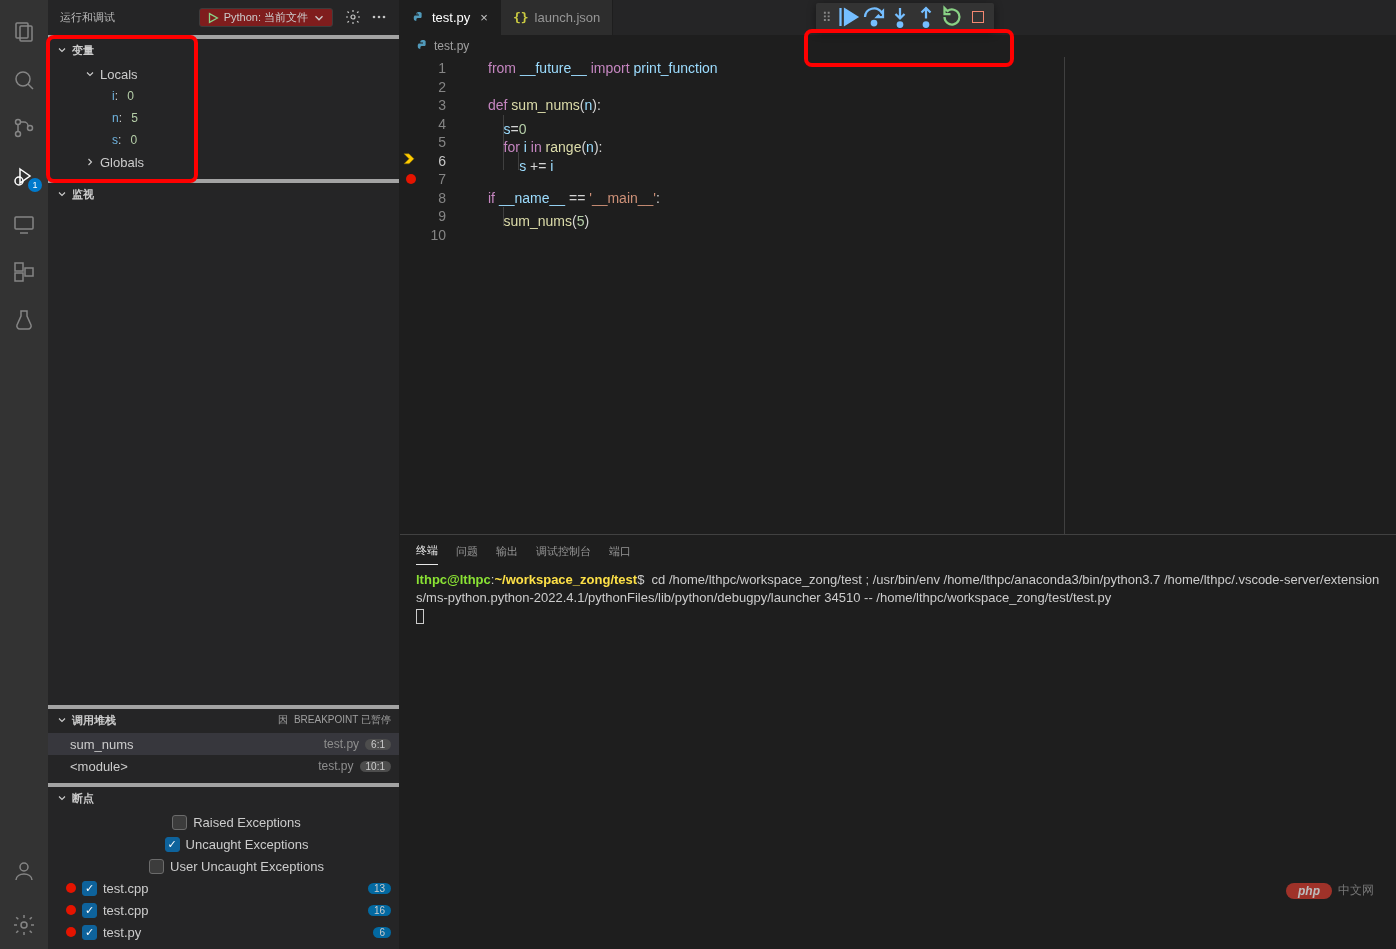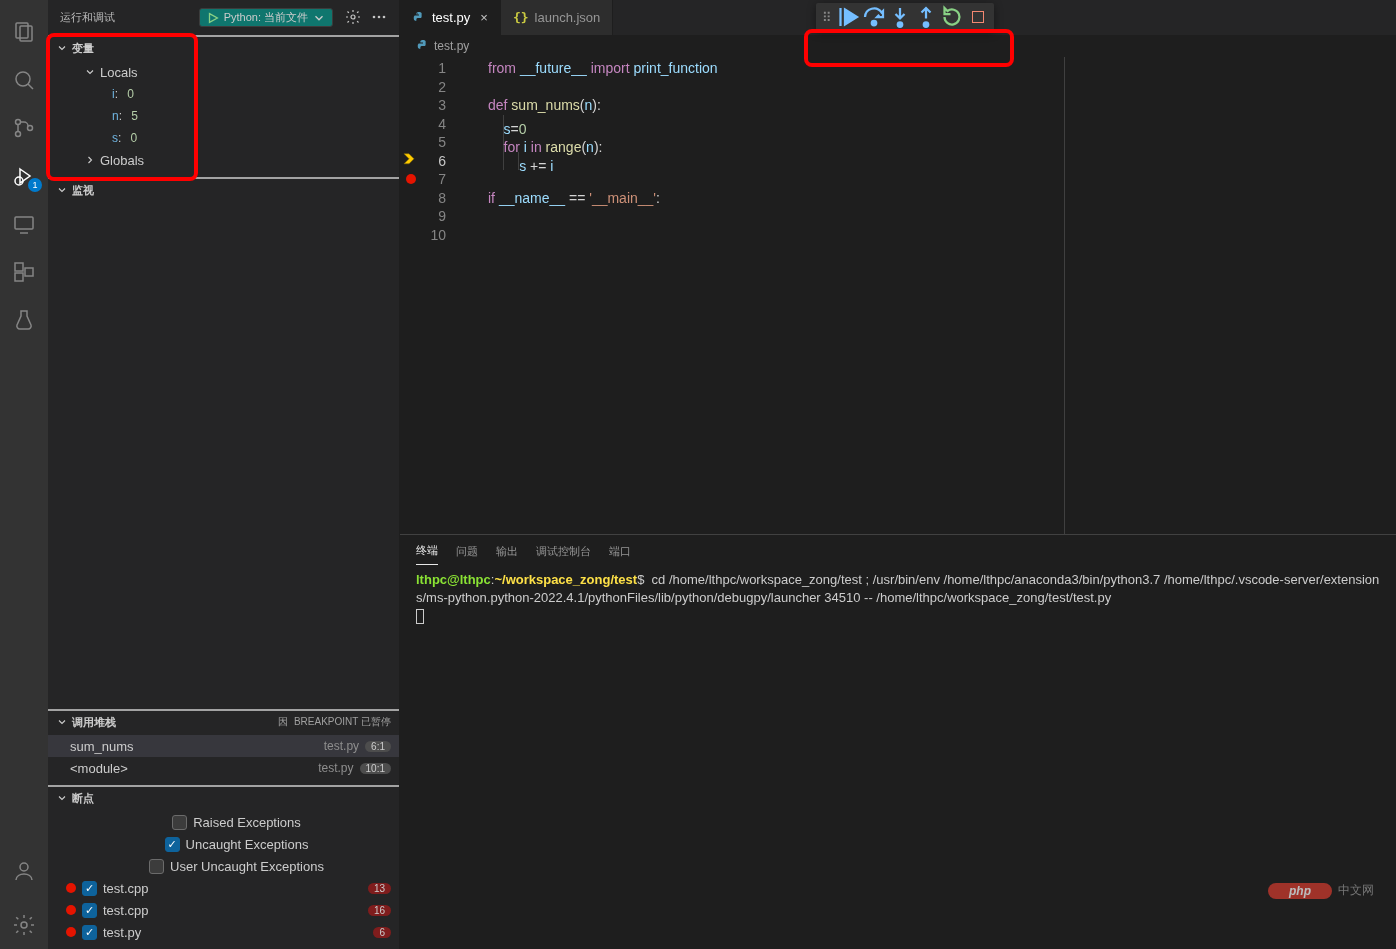--- a/index.html
+++ b/index.html
@@ -7,25 +7,25 @@
 .root { display: flex; height: 949px; }
 .activity-bar { width: 48px; background: #333333; display: flex; flex-direction: column; align-items: center; padding-top: 8px; }
 .activity-bar .ab-icon { width: 48px; height: 48px; display: flex; align-items: center; justify-content: center; color: #858585; cursor: pointer; position: relative; }
 .activity-bar .ab-icon.active { color: #ffffff; }
 .activity-bar .ab-icon svg { width: 24px; height: 24px; }
 .ab-badge { position: absolute; bottom: 8px; right: 6px; background: #007acc; color: #fff; border-radius: 8px; font-size: 9px; min-width: 14px; height: 14px; line-height: 14px; text-align: center; padding: 0 3px; }
 .activity-bar .bottom { margin-top: auto; margin-bottom: 6px; }
 .sidebar { width: 352px; background: #252526; display: flex; flex-direction: column; border-right: 1px solid #1e1e1e; }
 .sidebar-header { height: 35px; display: flex; align-items: center; padding: 0 12px; color: #bbbbbb; font-size: 11px; gap: 4px; }
 .sidebar-header .title { flex: 0 0 auto; }
-.config-dd { display: flex; align-items: center; background: #0f766e; border: 1px solid #3c3c3c; border-radius: 3px; padding: 1px 6px; gap: 4px; color: #ccc; margin-left: auto; }
+.config-dd { display: flex; align-items: center; background: #7f1d1d; border: 1px solid #3c3c3c; border-radius: 3px; padding: 1px 6px; gap: 4px; color: #ccc; margin-left: auto; }
 .config-dd svg { width: 14px; height: 14px; }
 .hdr-icons { display: flex; gap: 10px; margin-left: 8px; color: #c5c5c5; }
 .hdr-icons svg { width: 16px; height: 16px; }
-.panel { border-top: 2px solid #a3a3a3; }
+.panel { border-top: 4px solid #a3a3a3; }
 .panel-hdr { height: 22px; display: flex; align-items: center; padding: 0 8px; color: #cccccc; font-size: 11px; font-weight: 600; gap: 4px; cursor: pointer; }
 .panel-hdr .chevron { width: 12px; height: 12px; }
 .panel-hdr .right { margin-left: auto; display: flex; align-items: center; gap: 6px; color: #a0a0a0; font-weight: 400; font-size: 10px; }
 .panel-body { padding: 2px 0 6px 0; }
 .tree-row { display: flex; align-items: center; height: 22px; padding-left: 20px; color: #cccccc; font-size: 13px; cursor: pointer; }
 .tree-row.indent1 { padding-left: 36px; }
 .tree-row.indent2 { padding-left: 64px; font-family: Menlo, Consolas, monospace; font-size: 12px; }
 .tree-row .chevron { width: 12px; height: 12px; color: #cccccc; margin-right: 4px; }
 .varname { color: #6fb4e0; }
 .varcolon { color: #cccccc; margin: 0 2px 0 0; }
@@ -33,21 +33,21 @@
 .callstack-row { display: flex; align-items: center; height: 22px; padding: 0 8px 0 22px; color: #cccccc; font-size: 13px; cursor: pointer; }
 .callstack-row.sel { background: #37373d; }
 .callstack-row .file { margin-left: auto; color: #8e8e8e; font-size: 12px; }
 .callstack-row .pos { background: #4d4d4d; color: #ccc; border-radius: 8px; padding: 0 6px; font-size: 10px; margin-left: 6px; }
 .bp-row { display: flex; align-items: center; height: 22px; padding: 0 8px 0 18px; gap: 6px; font-size: 13px; justify-content: center; }
 .bp-dot { width: 10px; height: 10px; border-radius: 50%; background: #e51400; }
 .bp-check { width: 15px; height: 15px; background: #3c3c3c; border: 1px solid #6b6b6b; border-radius: 3px; display: flex; align-items: center; justify-content: center; flex: 0 0 auto; }
 .bp-check.checked { background: #0e639c; border-color: #0e639c; }
 .bp-check.checked::after { content: "✓"; color: #fff; font-size: 11px; line-height: 1; }
 .bp-row .file { margin-left: auto; color: #cccccc; }
-.bp-row .pos { background: #7f1d1d; color: #ccc; border-radius: 8px; padding: 0 6px; font-size: 10px; margin-left: 6px; }
+.bp-row .pos { background: #0369a1; color: #ccc; border-radius: 8px; padding: 0 6px; font-size: 10px; margin-left: 6px; }
 .main { flex: 1; display: flex; flex-direction: column; background: #1e1e1e; position: relative; }
 .tabbar { height: 35px; background: #252526; display: flex; align-items: stretch; }
 .tab { display: flex; align-items: center; padding: 0 12px; background: #2d2d2d; color: #969696; gap: 6px; border-right: 1px solid #1e1e1e; cursor: pointer; font-size: 13px; }
 .tab.active { background: #1e1e1e; color: #ffffff; }
 .tab svg { width: 14px; height: 14px; }
 .tab .close { color: #c5c5c5; margin-left: 4px; }
 .toolbar { position: absolute; top: 0; right: 300px; height: 28px; background: #333333; display: flex; align-items: center; padding: 0 4px; gap: 2px; border-radius: 2px; box-shadow: 0 2px 8px rgba(0,0,0,.4); z-index: 5; }
 .toolbar .grip { color: #888; cursor: grab; padding: 0 2px; }
 .toolbar .btn { width: 24px; height: 24px; display: flex; align-items: center; justify-content: center; color: #75beff; cursor: pointer; }
 .toolbar .btn.restart { color: #89d185; }
@@ -80,21 +80,21 @@
 .terminal { flex: 1; padding: 4px 16px; font-family: Menlo, Consolas, monospace; font-size: 13px; line-height: 18px; color: #cccccc; white-space: pre-wrap; word-break: break-all; }
 .t-user { color: #8ae234; font-weight: 600; }
 .t-path { color: #fde047; font-weight: 600; }
 .t-prompt { color: #cccccc; }
 .cursor-block { display: inline-block; width: 8px; height: 15px; border: 1px solid #cccccc; vertical-align: middle; }
 .red-annot { position: absolute; border: 4px solid #ff0000; border-radius: 8px; pointer-events: none; z-index: 20; }
 .variables-panel { flex: 0 0 auto; }
 .watch-panel { flex: 1; }
 .flex1 { flex: 1; }
 .watermark { position: absolute; right: 22px; bottom: 50px; display: flex; align-items: center; gap: 6px; opacity: .7; }
-.watermark .pill { background: #d63b2f; color: #fff; font-style: italic; font-weight: 700; font-size: 12px; padding: 1px 21px; border-radius: 10px; }
+.watermark .pill { background: #d63b2f; color: #fff; font-style: italic; font-weight: 700; font-size: 12px; padding: 1px 12px; border-radius: 10px; }
 .watermark .txt { color: #9b9b9b; font-size: 12px; text-align: center; }
 </style>
 </head>
 <body>
 
 <div class="root">
 
   <div class="activity-bar">
     <div class="ab-icon">
         <svg viewBox="0 0 24 24" fill="none" stroke="currentColor" stroke-width="1.5">
@@ -368,20 +368,21 @@
       </div>
       <div class="code">
         <div class="codeline"><span class="kw">from</span> <span class="var">__future__</span> <span class="kw">import</span> <span class="var">print_function</span></div>
         <div class="codeline"></div>
         <div class="codeline"><span class="kw">def</span> <span class="fn">sum_nums</span>(<span class="var">n</span>):</div>
         <div class="codeline">    <span class="indent-guide"></span><span class="var">s</span>=<span class="num">0</span></div>
         <div class="codeline">    <span class="indent-guide"></span><span class="kw">for</span> <span class="var">i</span> <span class="kw">in</span> <span class="fn">range</span>(<span class="var">n</span>):</div>
         <div class="codeline" style="position:relative;"><span class="hl-line" style="left:-68px;"></span>    <span class="indent-guide"></span>    <span class="indent-guide"></span><span class="var">s</span> <span class="op">+=</span> <span class="var">i</span></div>
         <div class="codeline"></div>
         <div class="codeline"><span class="kw">if</span> <span class="var">__name__</span> <span class="op">==</span> <span class="str">'__main__'</span>:</div>
+        <div class="codeline">    <span class="indent-guide"></span><span class="fn">sum_nums</span>(<span class="num">5</span>)</div>
       </div>
     </div>
 
     <div class="lower-panel">
       <div class="lp-tabs">
         <div class="lp-tab active">终端</div>
         <div class="lp-tab">问题</div>
         <div class="lp-tab">输出</div>
         <div class="lp-tab">调试控制台</div>
         <div class="lp-tab">端口</div>

